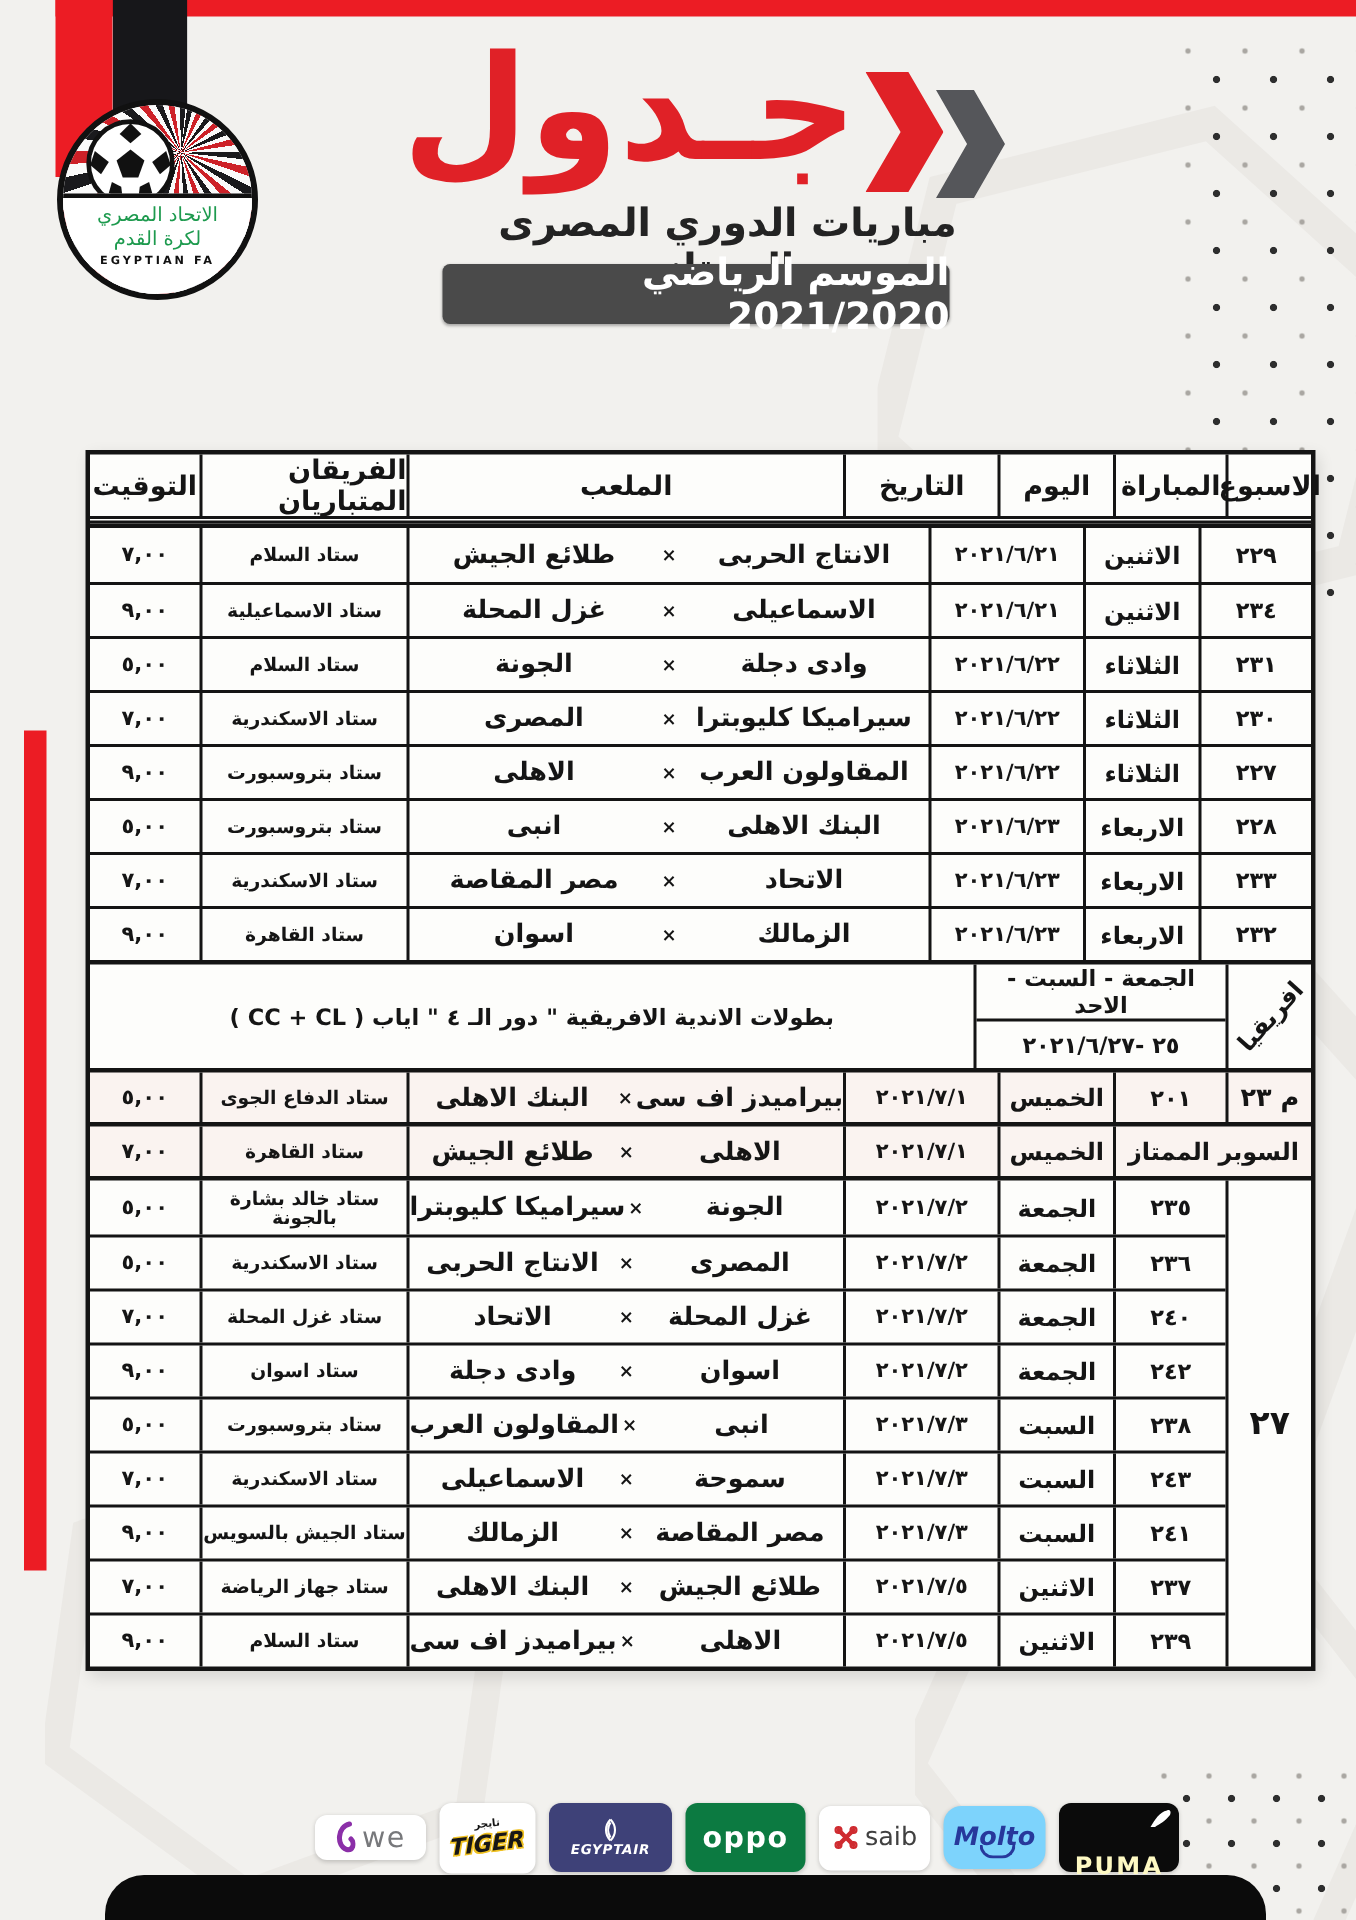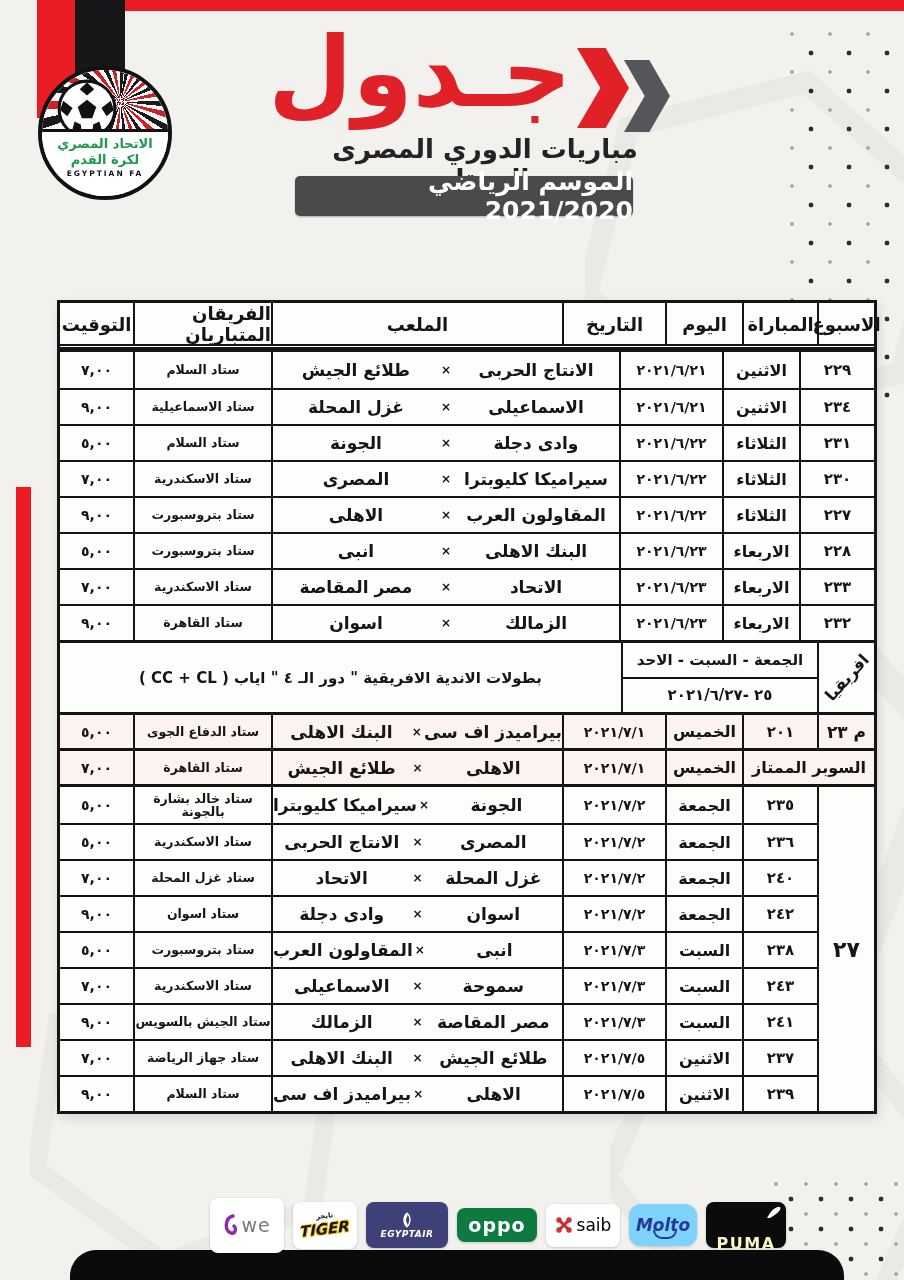--- a/index.html
+++ b/index.html
@@ -40,21 +40,21 @@
   
   .fa-logo { left:38px; top:66px; width:134px; height:134px; border-radius:50%;
     background:#fff; border:4px solid #111; overflow:hidden; z-index:3; }
   .fa-fan { position:absolute; inset:-12%; 
     background: repeating-conic-gradient(from 8deg at 60% 30%,
       #1a1a1d 0deg 7deg, #fafafa 7deg 13deg, #cd2128 13deg 20deg, #fafafa 20deg 27deg); }
   .fa-ball { position:absolute; left:14px; top:8px; width:62px; height:62px; }
   .fa-text { position:absolute; left:0; bottom:0; width:100%; height:53%;
     background:#fff; border-top:3px solid #111; text-align:center; padding-top:4px;
     direction:rtl; }
-  .fa-text .g { display:block; color:#1d9a4e; font-weight:bold; font-size:13px; line-height:1.18; }
+  .fa-text .g { display:block; color:#1d9a4e; font-weight:normal; font-size:13px; line-height:1.18; }
   .fa-text .en { display:block; color:#111; font-size:7.5px; font-weight:bold;
     letter-spacing:2px; margin-top:2px; direction:ltr; }
 
   
   .title { left:255px; top:22px; width:330px; text-align:center; direction:rtl;
     color:#e02127; font-size:97px; font-weight:bold; line-height:1.05; z-index:2; }
   .chev { z-index:2; clip-path: polygon(0 0, 55% 0, 100% 50%, 55% 100%, 0 100%, 45% 50%); }
   .chev-red { left:577px; top:48px; width:52px; height:80px; background:#e02127; }
   .chev-gray { left:624px; top:60px; width:46px; height:72px; background:#55565a; }
   .subtitle { left:285px; top:134px; width:400px; text-align:center; direction:rtl;
@@ -104,47 +104,47 @@
   .c.super { font-size:16px; font-weight:bold; }
   .teams { display:flex; direction:rtl; align-items:center; width:100%; }
   .teams .t { flex:1; text-align:center; font-size:17px; font-weight:bold; white-space:nowrap; }
   .teams .vs { font-size:12px; padding:0 2px; font-weight:bold; }
 
   .africa { display:flex; direction:rtl; height:72px; border-top:3px solid var(--line); }
   .africa > div { border-left:2px solid var(--line); }
   .africa > div:last-child { border-left:none; }
   .africa .weekcell { border-left:2.5px solid var(--line); }
   .africa .weekcell span { transform:rotate(-48deg); font-size:16px; font-weight:bold; }
-  .daydate { width:196px; display:flex; flex-direction:column; }
+  .daydate { width:168px; display:flex; flex-direction:column;text-align:center; }
   .daydate > div { flex:1; display:flex; align-items:center; justify-content:center;
     font-size:15px; font-weight:bold; direction:rtl; }
   .daydate > div:last-child { border-top:2px solid var(--line); }
   .tourney { flex:1; display:flex; align-items:center; justify-content:center;
     font-size:15px; font-weight:bold; direction:rtl; }
   .tinted { background:#faf3f0; }
 
   
   .sponsors { left:210px; top:1200px; height:50px; display:flex; align-items:center;
     gap:9px; z-index:3; }
   .sp { display:flex; align-items:center; justify-content:center;
     border-radius:8px; box-shadow:0 1px 3px rgba(0,0,0,.18); }
-  .sp-we { width:74px; height:55px; background:#fff; gap:4px; }
+  .sp-we { width:74px; height:30px; background:#fff; gap:4px; }
   .sp-we .txt { color:#77787b; font-size:19px; letter-spacing:1px; }
   .sp-tiger { width:64px; height:47px; background:#fff; flex-direction:column; }
   .sp-tiger .ar { font-size:7px; font-weight:bold; transform:rotate(-6deg); }
   .sp-tiger .txt { font-weight:bold; font-size:15px; font-style:italic; color:#161616;
     transform:rotate(-7deg) skewX(-6deg);
     text-shadow:1px 1px 0 #f0c11f, -1px 1px 0 #f0c11f, 1px -1px 0 #f0c11f; }
   .sp-egyptair { width:82px; height:46px; background:#3e4178; flex-direction:column; gap:1px; }
   .sp-egyptair .txt { color:#fff; font-size:9px; font-style:italic; font-weight:bold;
     letter-spacing:.5px; }
-  .sp-oppo { width:80px; height:34px; background:#0c7a41; }
+  .sp-oppo { width:80px; height:46px; background:#0c7a41; }
   .sp-oppo .txt { color:#fff; font-weight:bold; font-size:19px; letter-spacing:1px; }
   .sp-saib { width:74px; height:43px; background:#fff; gap:4px; }
-  .sp-saib .txt { color:#000000; font-size:17px; }
+  .sp-saib .txt { color:#404040; font-size:17px; }
   .sp-molto { width:68px; height:42px; background:#7dd3fc; position:relative;border-radius:12px; }
   .sp-molto .txt { color:#27389b; font-weight:bold; font-style:italic; font-size:17px; }
   .sp-molto .smile { position:absolute; left:24px; bottom:7px; width:24px; height:9px;
     border:2px solid #27389b; border-top:none; border-radius:0 0 18px 18px; }
   .sp-puma { width:80px; height:46px; background:#0b0b0b; position:relative; }
   .sp-puma .txt { color:#fef9c3; font-weight:bold; font-size:16px; letter-spacing:1.5px;margin-top:36px; }
   .sp-puma svg { position:absolute; right:4px; top:3px; }
 </style>
 </head>
 <body>

